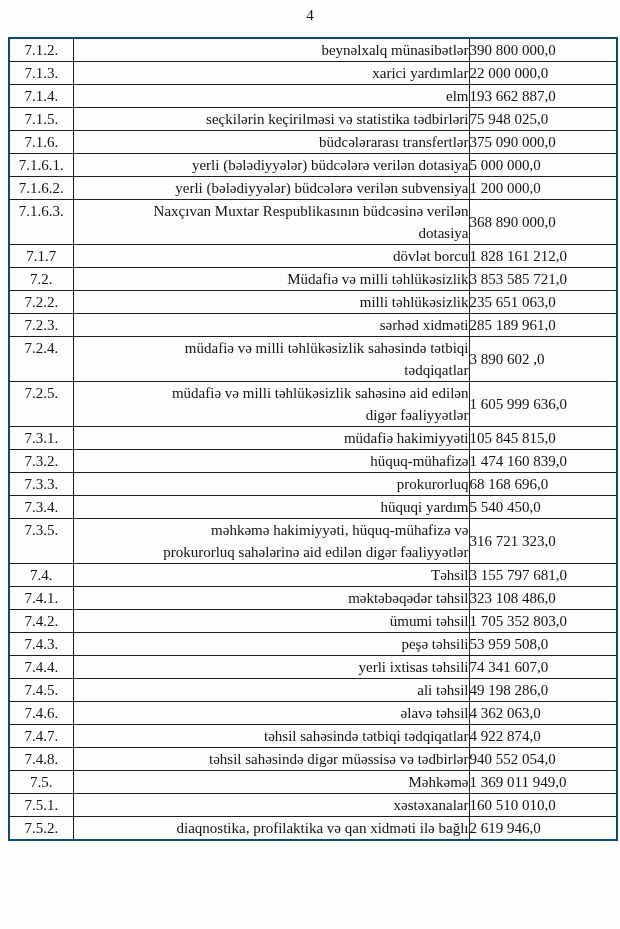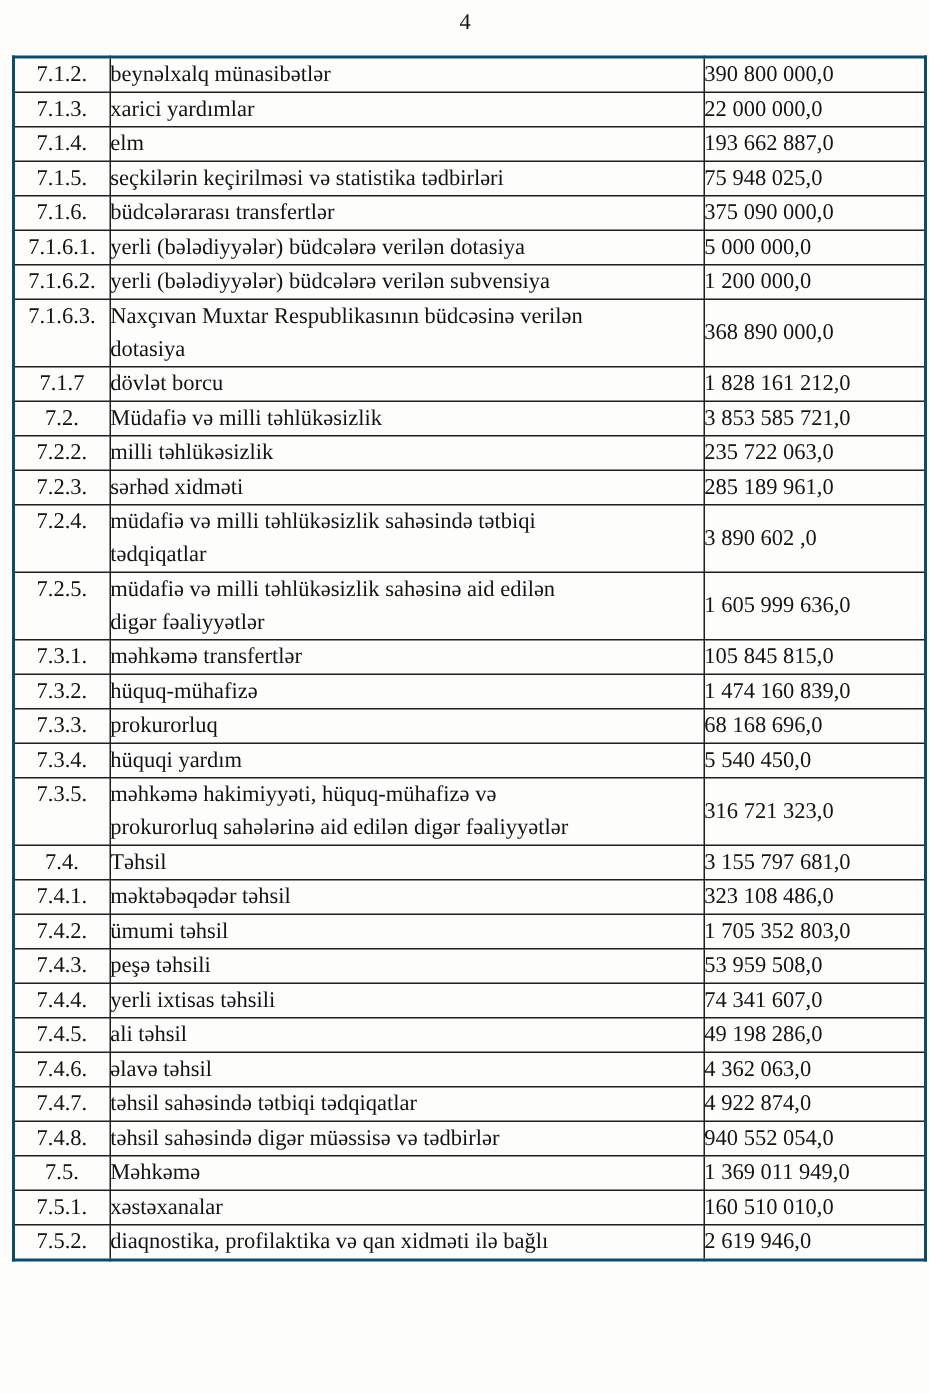--- a/index.html
+++ b/index.html
@@ -37,21 +37,21 @@
   }
   table.budget-table tr {
     height: 23px;
   }
   td.cell-code {
     text-align: center;
     vertical-align: top;
     padding-top: 1px;
   }
   td.cell-label {
-    text-align: left;
+    text-align: right;
     vertical-align: top;
     padding: 1px 4px 1px 7px;
     white-space: pre-line;
     margin-left: 18px;
   }
   td.cell-value {
     text-align: left;
     vertical-align: middle;
     padding-right: 5px;
     white-space: nowrap;
@@ -118,42 +118,42 @@
           <td class="cell-value">1 828 161 212,0</td>
         </tr>
         <tr>
           <td class="cell-code">7.2.</td>
           <td class="cell-label">Müdafiə və milli təhlükəsizlik</td>
           <td class="cell-value">3 853 585 721,0</td>
         </tr>
         <tr>
           <td class="cell-code">7.2.2.</td>
           <td class="cell-label">milli təhlükəsizlik</td>
-          <td class="cell-value">235 722 063,0</td>
+          <td class="cell-value">235 651 063,0</td>
         </tr>
         <tr>
           <td class="cell-code">7.2.3.</td>
           <td class="cell-label">sərhəd xidməti</td>
           <td class="cell-value">285 189 961,0</td>
         </tr>
         <tr>
           <td class="cell-code">7.2.4.</td>
           <td class="cell-label">müdafiə və milli təhlükəsizlik sahəsində tətbiqi
 tədqiqatlar</td>
           <td class="cell-value">3 890 602 ,0</td>
         </tr>
         <tr>
           <td class="cell-code">7.2.5.</td>
           <td class="cell-label">müdafiə və milli təhlükəsizlik sahəsinə aid edilən
 digər fəaliyyətlər</td>
           <td class="cell-value">1 605 999 636,0</td>
         </tr>
         <tr>
           <td class="cell-code">7.3.1.</td>
-          <td class="cell-label">məhkəmə transfertlər</td>
+          <td class="cell-label">müdafiə hakimiyyəti</td>
           <td class="cell-value">105 845 815,0</td>
         </tr>
         <tr>
           <td class="cell-code">7.3.2.</td>
           <td class="cell-label">hüquq-mühafizə</td>
           <td class="cell-value">1 474 160 839,0</td>
         </tr>
         <tr>
           <td class="cell-code">7.3.3.</td>
           <td class="cell-label">prokurorluq</td>

